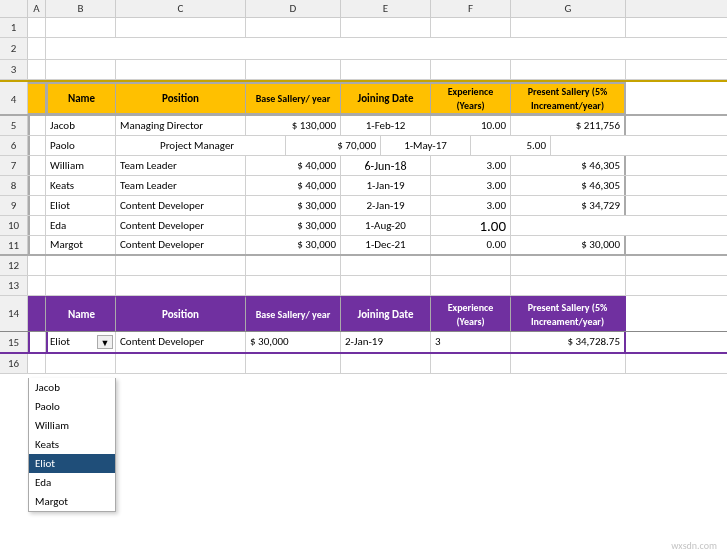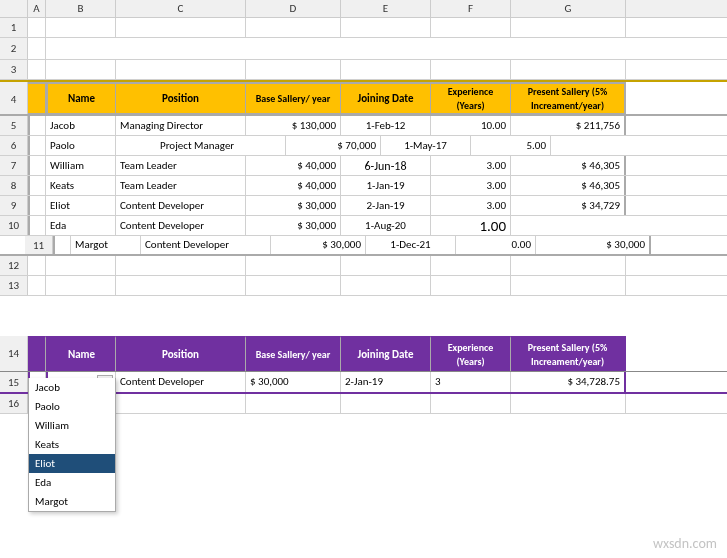--- a/index.html
+++ b/index.html
@@ -305,21 +305,21 @@
     </div>
         <div class="grid-row" style="height: 20px;">
       <div class="row-num">10</div>
       <div class="cell col-A" style="border-left:2px solid #aaa;"></div>
       <div class="cell col-B data-cell" style="font-size:11px; padding-left:4px;">Eda</div>
       <div class="cell col-C data-cell" style="font-size:11px; padding-left:4px;">Content Developer</div>
       <div class="cell col-D data-cell right" style="font-size:11px;">$  30,000</div>
       <div class="cell col-E data-cell center" style="font-size:11px;">1-Aug-20</div>
       <div class="cell col-F data-cell right" style="font-size:15px;text-align:center;">1.00</div>
     </div>
-        <div class="grid-row" style="height: 20px; border-bottom: 2px solid rgb(170, 170, 170); padding-left: 25px;">
+        <div class="grid-row" style="height: 20px; border-bottom: 2px solid rgb(170, 170, 170);">
       <div class="row-num">11</div>
       <div class="cell col-A" style="border-left:2px solid #aaa;"></div>
       <div class="cell col-B data-cell" style="font-size:11px; padding-left:4px;">Margot</div>
       <div class="cell col-C data-cell" style="font-size:11px; padding-left:4px;">Content Developer</div>
       <div class="cell col-D data-cell right" style="font-size:11px;">$  30,000</div>
       <div class="cell col-E data-cell center" style="font-size:11px;">1-Dec-21</div>
       <div class="cell col-F data-cell right" style="font-size:11px;">0.00</div>
       <div class="cell col-G data-cell right" style="font-size:11px; border-right:2px solid #aaa;">$    30,000</div>
     </div>
       </div>
@@ -339,21 +339,21 @@
       <div class="row-num">13</div>
       <div class="cell col-A"></div>
       <div class="cell col-B"></div>
       <div class="cell col-C"></div>
       <div class="cell col-D"></div>
       <div class="cell col-E"></div>
       <div class="cell col-F"></div>
       <div class="cell col-G"></div>
     </div>
 
-    <div class="grid-row" style="height:36px; border-bottom: 1px solid #888; margin-top: 40px;">
+    <div class="grid-row" style="height:36px; border-bottom: 1px solid #888;">
       <div class="row-num" style="line-height:36px;">14</div>
       <div class="cell col-A header2-cell" style="border-top:2px solid #7030a0;"></div>
       <div class="cell col-B header2-cell" style="border-top:2px solid #7030a0; border-left:2px solid #7030a0;">
         <span>Name</span>
       </div>
       <div class="cell col-C header2-cell" style="border-top:2px solid #7030a0;">
         <span>Position</span>
       </div>
       <div class="cell col-D header2-cell" style="border-top:2px solid #7030a0; font-size:10px;">
         <span style="white-space:normal; text-align:center; line-height:14px;">Base Sallery/ year</span>
@@ -409,17 +409,17 @@
   <div class="dropdown-overlay" id="dropdown-overlay">
       <div class="dropdown-item">Jacob</div>
       <div class="dropdown-item">Paolo</div>
       <div class="dropdown-item">William</div>
       <div class="dropdown-item">Keats</div>
       <div class="dropdown-item selected">Eliot</div>
       <div class="dropdown-item">Eda</div>
       <div class="dropdown-item">Margot</div>
     </div>
 
-  <div style="position:absolute; bottom:6px; right:10px; color:#aaa; font-size:14px; opacity:0.7;">
+  <div style="position:absolute; bottom:6px; right:10px; color:#aaa; font-size:10px; opacity:0.7;">
     <span>wxsdn.com</span>
   </div>
 
 </div>
 
 </body></html>

